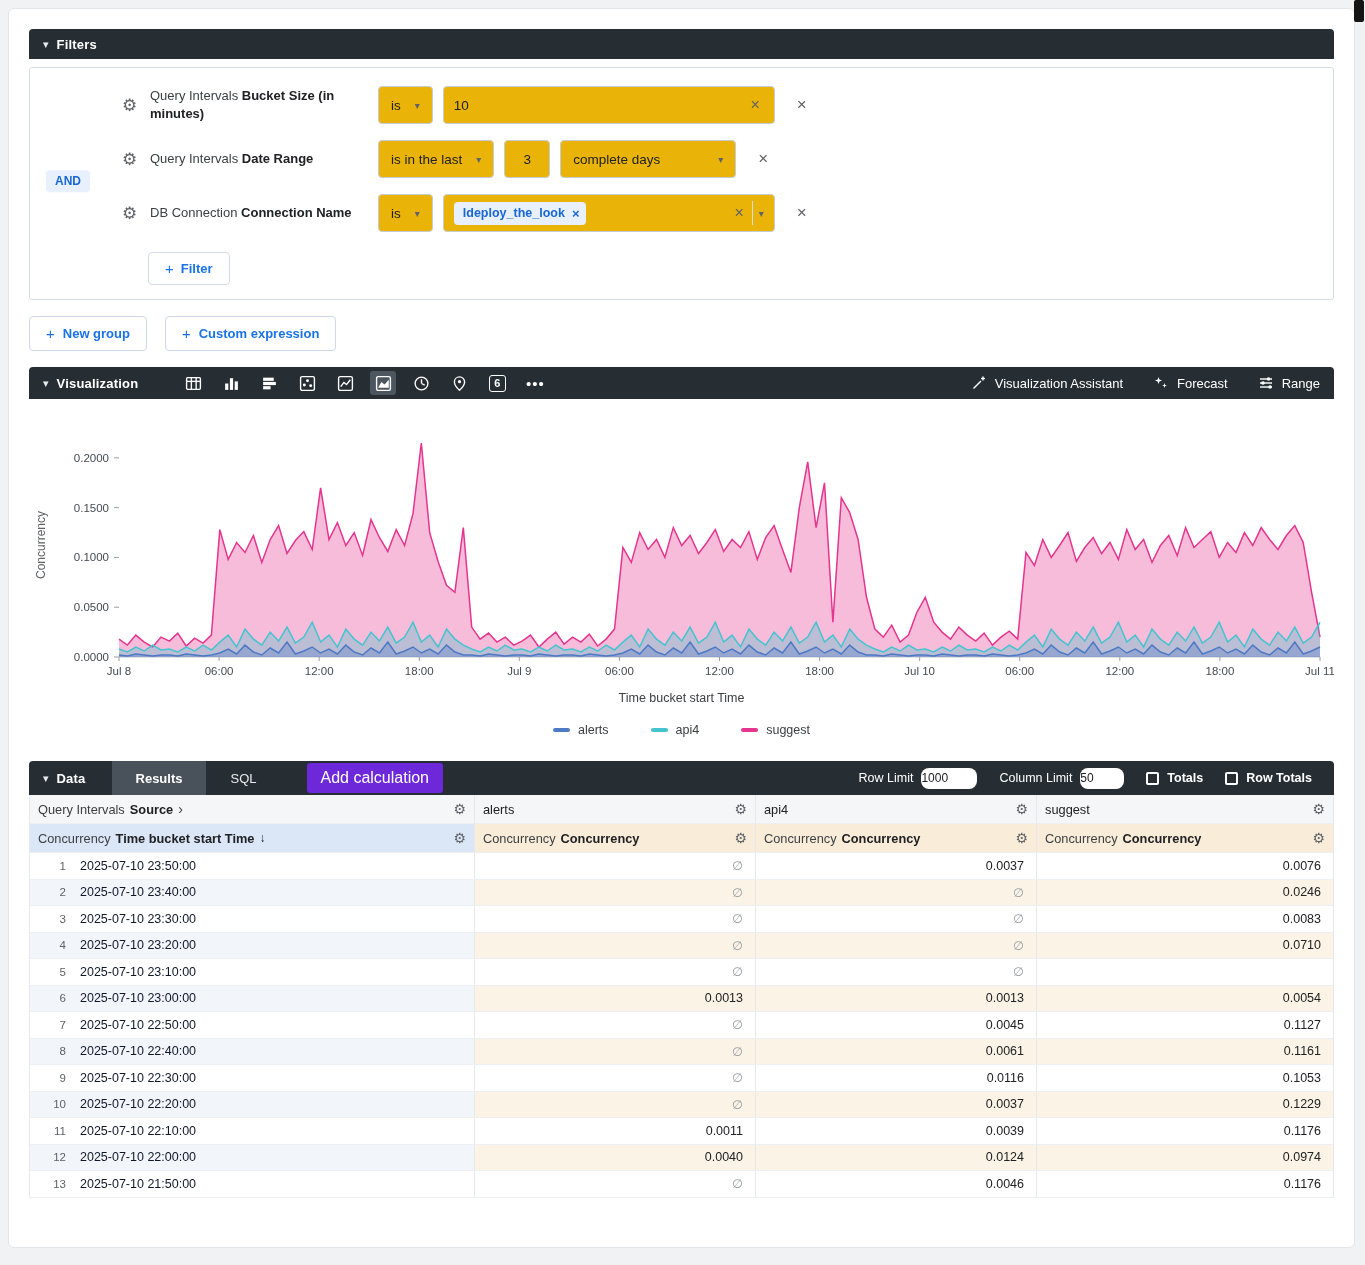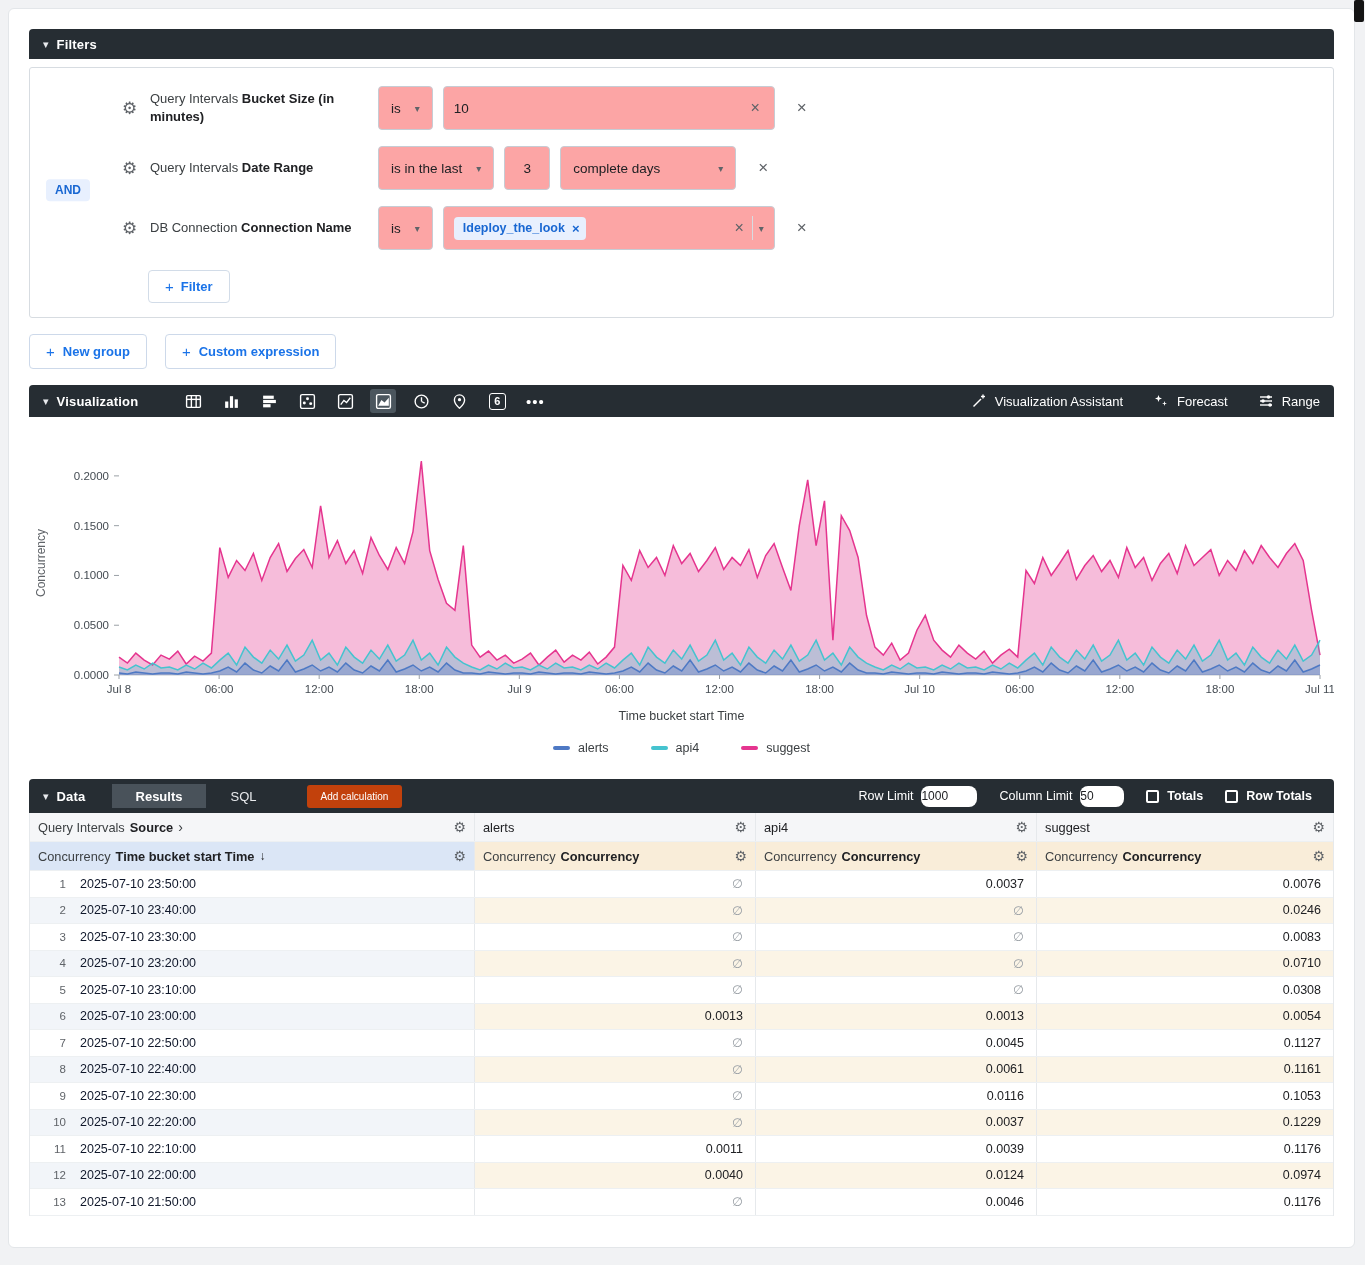--- a/index.html
+++ b/index.html
@@ -18,22 +18,22 @@
   
   .filters-panel { position:relative; border:1px solid #d7dce1; border-radius:3px; margin-top:8px;
     padding:18px 20px 14px 92px; }
   .and-chip { position:absolute; left:16px; top:50%; transform:translateY(-62%);
     background:#e8f0fe; color:#1967d2; font-size:12px; font-weight:700; padding:4px 9px; border-radius:4px; }
   .frow { display:flex; align-items:center; margin-bottom:16px; }
   .fgear { color:#5f6368; font-size:17px; width:28px; cursor:pointer; }
   .flabel { width:228px; font-size:13px; color:#3c4043; line-height:1.35; padding-right:14px; }
   .flabel b { color:#202124; }
   .fctrls { display:flex; align-items:center; gap:10px; }
-  .fselect, .fvalue, .fnum { height:44px; border:1px solid #c6ccd4; border-radius:4px;
-    background:#fca5a5; display:flex; align-items:center; font-size:13.5px; }
+  .fselect, .fvalue, .fnum { height:38px; border:1px solid #c6ccd4; border-radius:4px;
+    background:#eab308; display:flex; align-items:center; font-size:13.5px; }
   .fselect { padding:0 12px; gap:14px; cursor:pointer; }
   .fcaret { color:#5f6368; font-size:10px; }
   .fvalue { width:332px; padding:0 10px; }
   .fval { flex:1; }
   .fnum { width:46px; justify-content:center; }
   .fclear { color:#5f6368; font-size:16px; cursor:pointer; padding:0 4px; }
   .fdiv { width:1px; height:24px; background:#d7dce1; margin:0 6px 0 4px; }
   .fremove { color:#5f6368; font-size:17px; margin-left:12px; cursor:pointer; }
   .chip { background:#e8f0fe; color:#1967d2; font-size:12.5px; font-weight:600; border-radius:4px;
     padding:4px 7px 4px 9px; display:inline-flex; align-items:center; gap:7px; }
@@ -64,24 +64,24 @@
 
   .chart-wrap { padding-top:20px; }
   .x-title { text-align:center; font-size:12.5px; color:#3c4043; margin-top:0px; }
   .legend { display:flex; justify-content:center; gap:42px; margin-top:18px; font-size:12.5px; color:#3c4043; }
   .legend .li { display:flex; align-items:center; gap:8px; cursor:pointer; }
   .lg-swatch { width:17px; height:4px; border-radius:2px; display:inline-block; }
 
   
   .data-bar { margin-top:24px; height:34px; padding:0 14px 0 14px; }
   .data-bar .bar-title { margin-right:26px; }
-  .tab { height:24px; display:flex; align-items:center; padding:0 24px; font-size:13px; cursor:pointer; color:#e8eaed; }
+  .tab { height:34px; display:flex; align-items:center; padding:0 24px; font-size:13px; cursor:pointer; color:#e8eaed; }
   .tab.active { background:#49525a; font-weight:700; color:#fff; }
-  .addcalc { margin-left:26px; background:#c2410c; border:none; border-radius:3px; color:#fff;
-    font-size:10px; padding:6px 14px; cursor:pointer; font-family:inherit; }
+  .addcalc { margin-left:26px; background:#6d28d9; border:none; border-radius:3px; color:#fff;
+    font-size:16px; padding:6px 14px; cursor:pointer; font-family:inherit; }
   .lim-label { font-size:12.5px; margin-right:8px; }
   .lim-input { width:56px; height:21px; border:none; border-radius:8px; font-size:12px; padding:0 0;
     margin-right:22px; font-family:inherit; color:#202124; }
   .lim-input.narrow { width:44px; }
   .cbx { width:13px; height:13px; border:2px solid #fff; border-radius:2px; background:#262d33;
     display:inline-block; margin-right:8px; cursor:pointer; }
   .cb-label { font-size:12.5px; font-weight:700; margin-right:22px; }
   .cb-label.last { margin-right:8px; }
 
   
@@ -475,21 +475,20 @@
         <div class="tc c2 mcell nul">∅</div>
         <div class="tc c3 mcell">0.0710</div>
       </div>
       <div class="trow body">
         <div class="tc c0 dimc">
           <span class="rn">5</span>
           <span class="tv">2025-07-10 23:10:00</span>
         </div>
         <div class="tc c1 mcell nul">∅</div>
         <div class="tc c2 mcell nul">∅</div>
-        <div class="tc c3 mcell">0.0308</div>
       </div>
       <div class="trow body alt">
         <div class="tc c0 dimc">
           <span class="rn">6</span>
           <span class="tv">2025-07-10 23:00:00</span>
         </div>
         <div class="tc c1 mcell">0.0013</div>
         <div class="tc c2 mcell">0.0013</div>
         <div class="tc c3 mcell">0.0054</div>
       </div>

